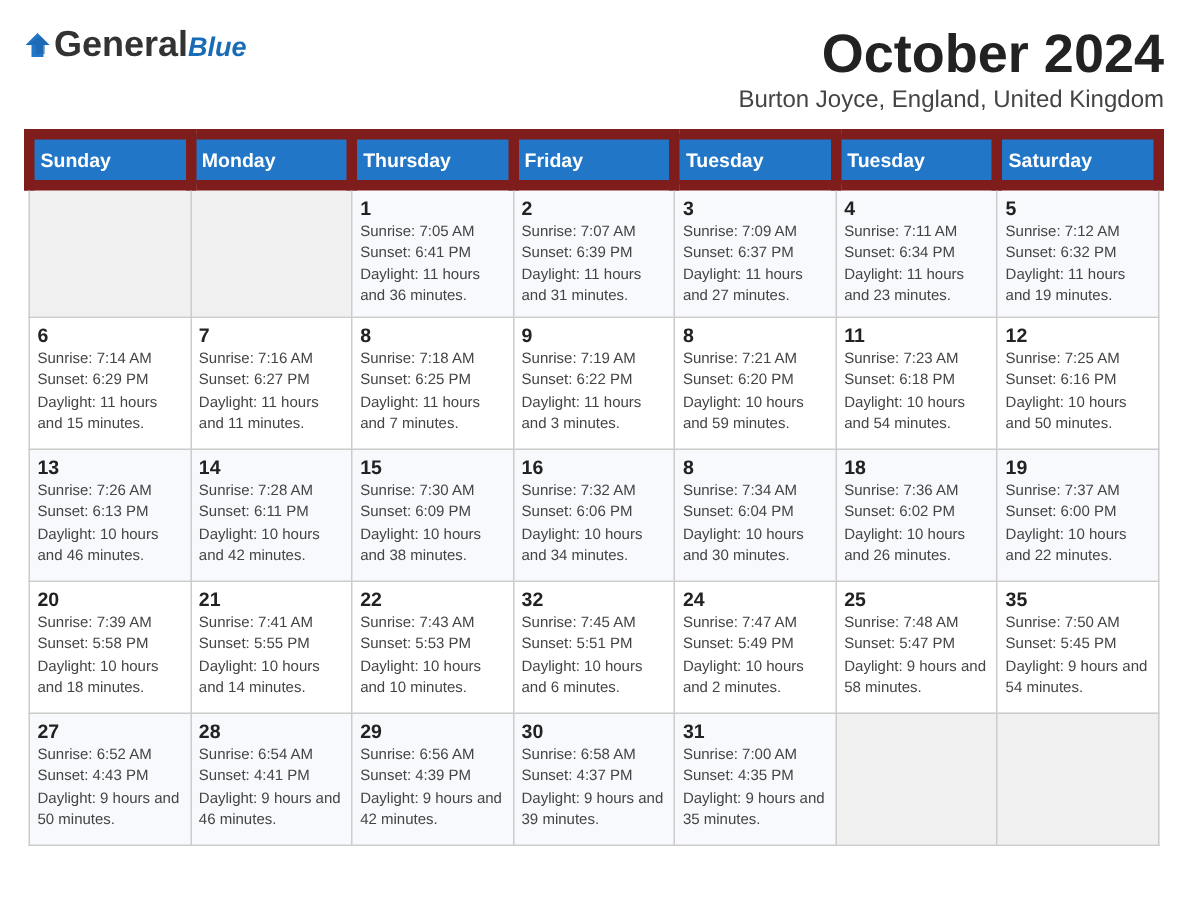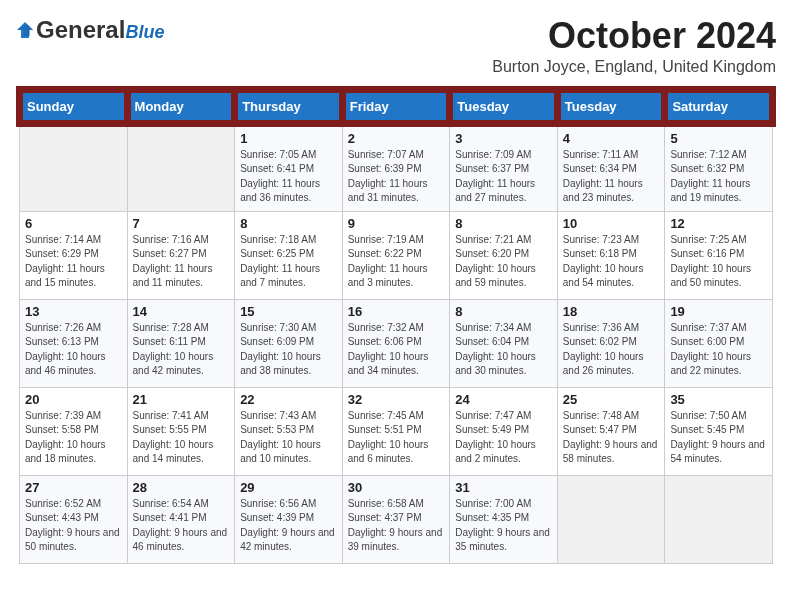--- a/index.html
+++ b/index.html
@@ -163,21 +163,21 @@
         </td>
         <td>
           <span class="day-number">9</span>
           <div class="day-info">Sunrise: 7:19 AM<br>Sunset: 6:22 PM<br>Daylight: 11 hours and 3 minutes.</div>
         </td>
         <td>
           <span class="day-number">8</span>
           <div class="day-info">Sunrise: 7:21 AM<br>Sunset: 6:20 PM<br>Daylight: 10 hours and 59 minutes.</div>
         </td>
         <td>
-          <span class="day-number">10</span>
+          <span class="day-number">11</span>
           <div class="day-info">Sunrise: 7:23 AM<br>Sunset: 6:18 PM<br>Daylight: 10 hours and 54 minutes.</div>
         </td>
         <td>
           <span class="day-number">12</span>
           <div class="day-info">Sunrise: 7:25 AM<br>Sunset: 6:16 PM<br>Daylight: 10 hours and 50 minutes.</div>
         </td>
       </tr>
       <tr>
         <td>
           <span class="day-number">13</span>

